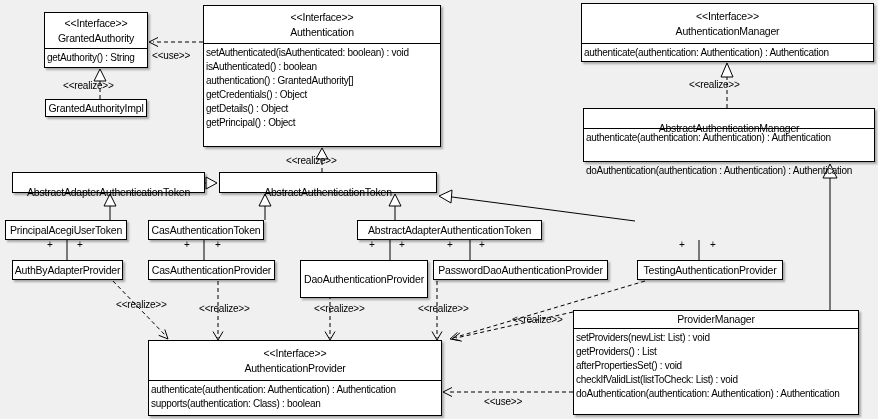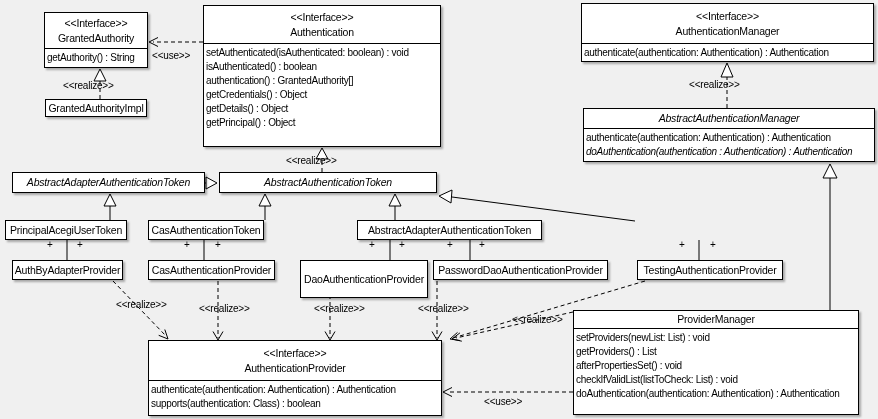--- a/index.html
+++ b/index.html
@@ -11,21 +11,21 @@
   .box{
     position:absolute;background:#ffffff;border:1px solid #000;
     box-shadow:2px 2px 2px rgba(0,0,0,.30);box-sizing:border-box;z-index:1;
   }
   .single{display:flex;align-items:center;justify-content:center;}
   .hdr{
     border-bottom:1px solid #000;display:flex;flex-direction:column;
     justify-content:center;align-items:center;box-sizing:border-box;
   }
   .cname,.stereo{font-size:10.5px;letter-spacing:-0.2px;white-space:nowrap;line-height:15px;}
-  .it{font-style:italic;}
+  .it{margin-top:19px;}
   .methods{padding-top:1px;}
   .m{
     font-size:10px;letter-spacing:-0.3px;white-space:nowrap;height:14px;
     display:flex;align-items:center;padding-left:2px;overflow:visible;
   }
   .lbl{position:absolute;font-size:10px;letter-spacing:-0.2px;white-space:nowrap;z-index:2;}
   .plus{position:absolute;font-size:10px;z-index:2;}
 </style>
 </head>
 <body>

